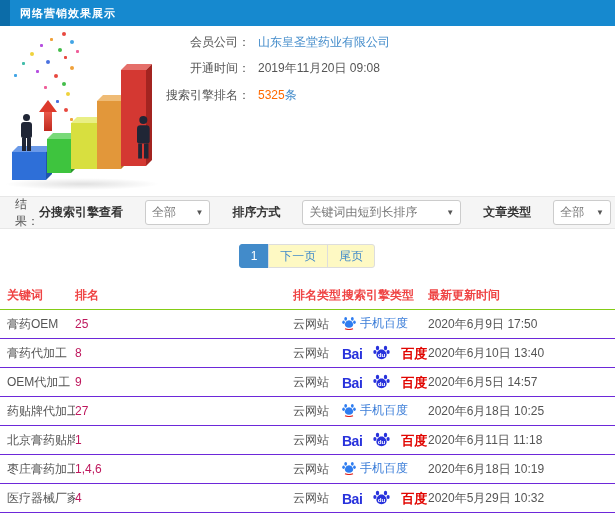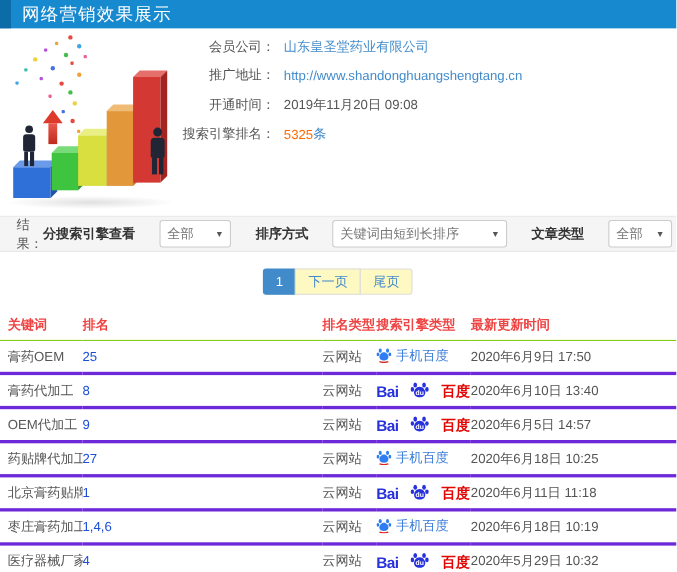--- a/index.html
+++ b/index.html
@@ -3,21 +3,21 @@
 <meta charset="utf-8">
 <style>
   html,body{margin:0;padding:0}
   body{
     width:615px;height:520px;overflow:hidden;background:#fff;
     font-family:"Liberation Sans","DejaVu Sans",sans-serif;font-size:12px;color:#555;
   }
   
   .titlebar{position:relative;height:26px;background:#1689cf;display:flex;align-items:center}
   .titlebar .accent{position:absolute;left:0;top:0;width:10px;height:26px;background:#0c6ca8}
-  .titlebar .title{color:#fff;font-weight:normal;margin-left:20px;font-size:16px;letter-spacing:1px}
+  .titlebar .title{color:#fff;font-weight:bold;margin-left:20px;font-size:11px;letter-spacing:1px}
 
   
   .info-section{position:relative;height:170px;background:#fff}
   .info-fields{position:absolute;left:140px;top:3px}
   .info-row{height:26.5px;display:flex;align-items:center}
   .ilabel{display:inline-block;width:110px;text-align:right;color:#555}
   .ivalue{margin-left:8px;color:#555}
   .link{color:#428bca;text-decoration:none;cursor:pointer}
   .count{color:#ff6a00;margin-left:8px}
   .unit{color:#428bca}
@@ -91,25 +91,25 @@
   .pagination{display:flex;justify-content:center;margin:15px 0 13px}
   .page-btn{border:1px solid #ddd;background:#fef9c3;color:#428bca;padding:4px 11px;margin-left:-1px;
     cursor:pointer;line-height:14px}
   .page-btn:first-child{border-radius:3px 0 0 3px}
   .page-btn:last-child{border-radius:0 3px 3px 0}
   .page-btn.active{background:#428bca;border-color:#428bca;color:#fff}
 
   
   table{width:100%;border-collapse:collapse;table-layout:fixed}
   col.c1{width:75px}col.c2{width:218px}col.c3{width:49px}col.c4{width:86px}
-  th,td{height:28px;padding:0;text-align:left;border-bottom:3px solid #6d28d9;
+  th,td{height:28px;padding:0;text-align:left;border-bottom:1px solid #6d28d9;
     overflow:hidden;white-space:nowrap;color:#555;font-weight:normal}
   thead th{font-weight:bold;color:#ef4444;border-bottom:1px solid #84cc16}
   th:first-child,td:first-child{padding-left:7px}
-  td.rank{color:#1d4ed8}
+  td.rank{color:#be185d}
   .engine-mobile{display:inline-flex;align-items:center;gap:4px;color:#3b7dd8}
   .engine-baidu{display:inline-flex;align-items:flex-end;gap:11px;line-height:14px}
   .bai{color:#2832dc;font-size:14px;font-weight:bold;letter-spacing:-.5px}
   .bd{color:#e10602;font-size:13px;font-weight:bold}
 </style>
 </head>
 <body>
 
 <div class="page">
 
@@ -161,24 +161,20 @@
         <i class="head"></i>
           <i class="torso"></i>
           <i class="legs"></i>
       </div>
     </div>
 
     <div class="info-fields">
       <div class="info-row">
         <span class="ilabel">会员公司：</span>
         <a class="ivalue link">山东皇圣堂药业有限公司</a>
-      </div>
-      <div class="info-row">
-        <span class="ilabel">推广地址：</span>
-        <a class="ivalue link">http://www.shandonghuangshengtang.cn</a>
       </div>
       <div class="info-row">
         <span class="ilabel">开通时间：</span>
         <span class="ivalue">2019年11月20日 09:08</span>
       </div>
       <div class="info-row">
         <span class="ilabel">搜索引擎排名：</span>
         <span class="count">5325</span>
         <span class="unit">条</span>
       </div>

